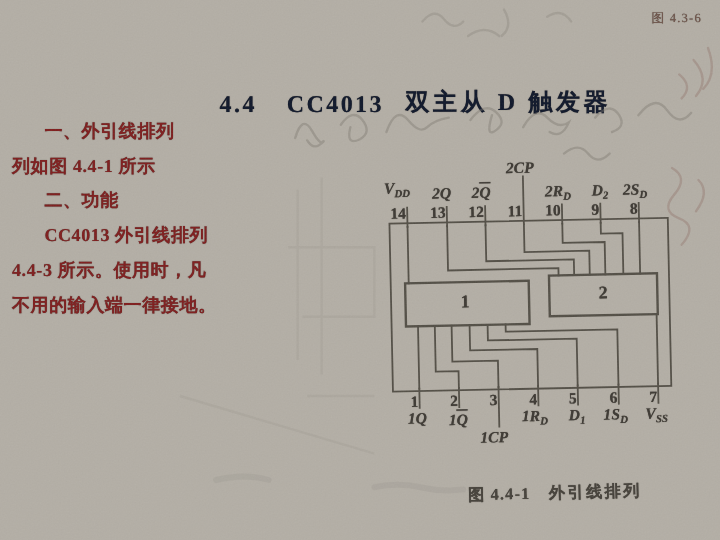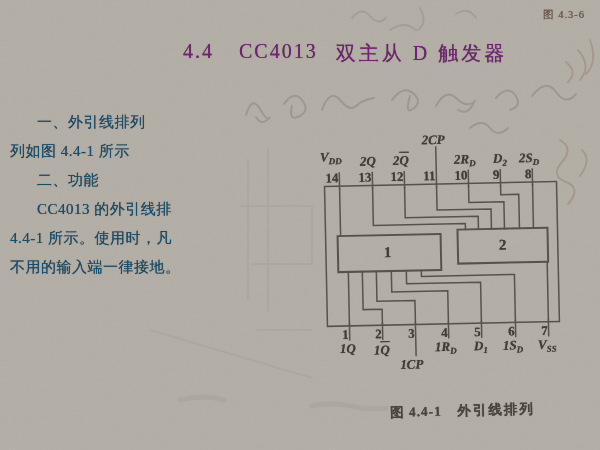--- a/index.html
+++ b/index.html
@@ -13,28 +13,28 @@
       radial-gradient(ellipse 200px 80px at 100% 100%, rgba(52,50,46,.38), rgba(52,50,46,0) 70%),
       linear-gradient(to bottom, rgba(60,58,54,.30) 0px, rgba(60,58,54,0) 9px),
       linear-gradient(to top, rgba(50,48,44,.35) 0px, rgba(50,48,44,0) 16px),
       linear-gradient(to right, rgba(50,48,44,.22) 0px, rgba(50,48,44,0) 12px),
       linear-gradient(to left, rgba(50,48,44,.18) 0px, rgba(50,48,44,0) 10px),
       radial-gradient(ellipse 540px 400px at 40% 40%, #c9c5bc 0%, #bcb7ae 45%, #a9a49c 78%, #94908 8 100%);
     background-color:#b3aea5;
   }
   .soft{text-shadow:0 0 .7px rgba(55,50,45,.85);}
   .title{
-    position:absolute;left:183px;top:40px;display:flex;align-items:flex-start;
-    font-size:20px;font-weight:400;color:#701a75;white-space:nowrap;
+    position:absolute;left:183px;top:40px;display:flex;align-items:flex-end;
+    font-size:20px;font-weight:700;color:#0f172a;white-space:nowrap;
   }
   .title .t1{margin-right:25px;letter-spacing:2px;}
   .title .t2{margin-right:18px;letter-spacing:2px;}
-  .title .t3{letter-spacing:3px;}
-  .para{position:absolute;left:10px;top:108px;width:225px;
-    font-size:15px;font-weight:400;color:#0c4a6e;line-height:29px;letter-spacing:.5px;white-space:nowrap;}
+  .title .t3{letter-spacing:3px;margin-top:32px;}
+  .para{position:absolute;left:10px;top:96px;width:225px;
+    font-size:15px;font-weight:700;color:#7f1d1d;line-height:29px;letter-spacing:.5px;white-space:nowrap;}
   .para .ind{padding-left:27px;}
   .corner{position:absolute;left:543px;top:8px;font-size:10.5px;color:#634237;
     letter-spacing:1px;opacity:.85;filter:blur(.3px);}
   .caption{position:absolute;left:390px;top:402px;font-size:13.5px;font-weight:700;
     color:#45413a;transform:rotate(-1.5deg);white-space:nowrap;}
   .caption .cfig{margin-right:12px;letter-spacing:1px;}
   .caption .ctxt{letter-spacing:2px;}
   .diagram{position:absolute;left:0;top:0;width:600px;height:450px;
     transform:rotate(-1.2deg);transform-origin:440px 255px;}
   .diagram svg{position:absolute;left:0;top:0;}
@@ -65,22 +65,22 @@
   <div class="title soft">
     <span class="t1">4.4</span>
     <span class="t2">CC4013</span>
     <span class="t3">双主从 D 触发器</span>
   </div>
 
   <div class="para soft">
     <div class="ind">一、外引线排列</div>
     <div>列如图 4.4-1 所示</div>
     <div class="ind">二、功能</div>
-    <div class="ind">CC4013 的外引线排</div>
-    <div>4.4-1 所示。使用时，凡</div>
+    <div class="ind">CC4013 外引线排列</div>
+    <div>4.4-3 所示。使用时，凡</div>
     <div>不用的输入端一律接地。</div>
   </div>
 
   <div class="diagram">
     <svg width="600" height="450">
       <g stroke="#46423a" stroke-width="1.5" fill="none" opacity="0.88" stroke-linecap="square">
 
         <rect x="326" y="184" width="232" height="140"></rect>
 
         <path d="M341,171 V187 M374,171 V187 M406,171 V187 M438,147 V187 M470,171 V187 M502,171 V187 M534,171 V187"></path>

